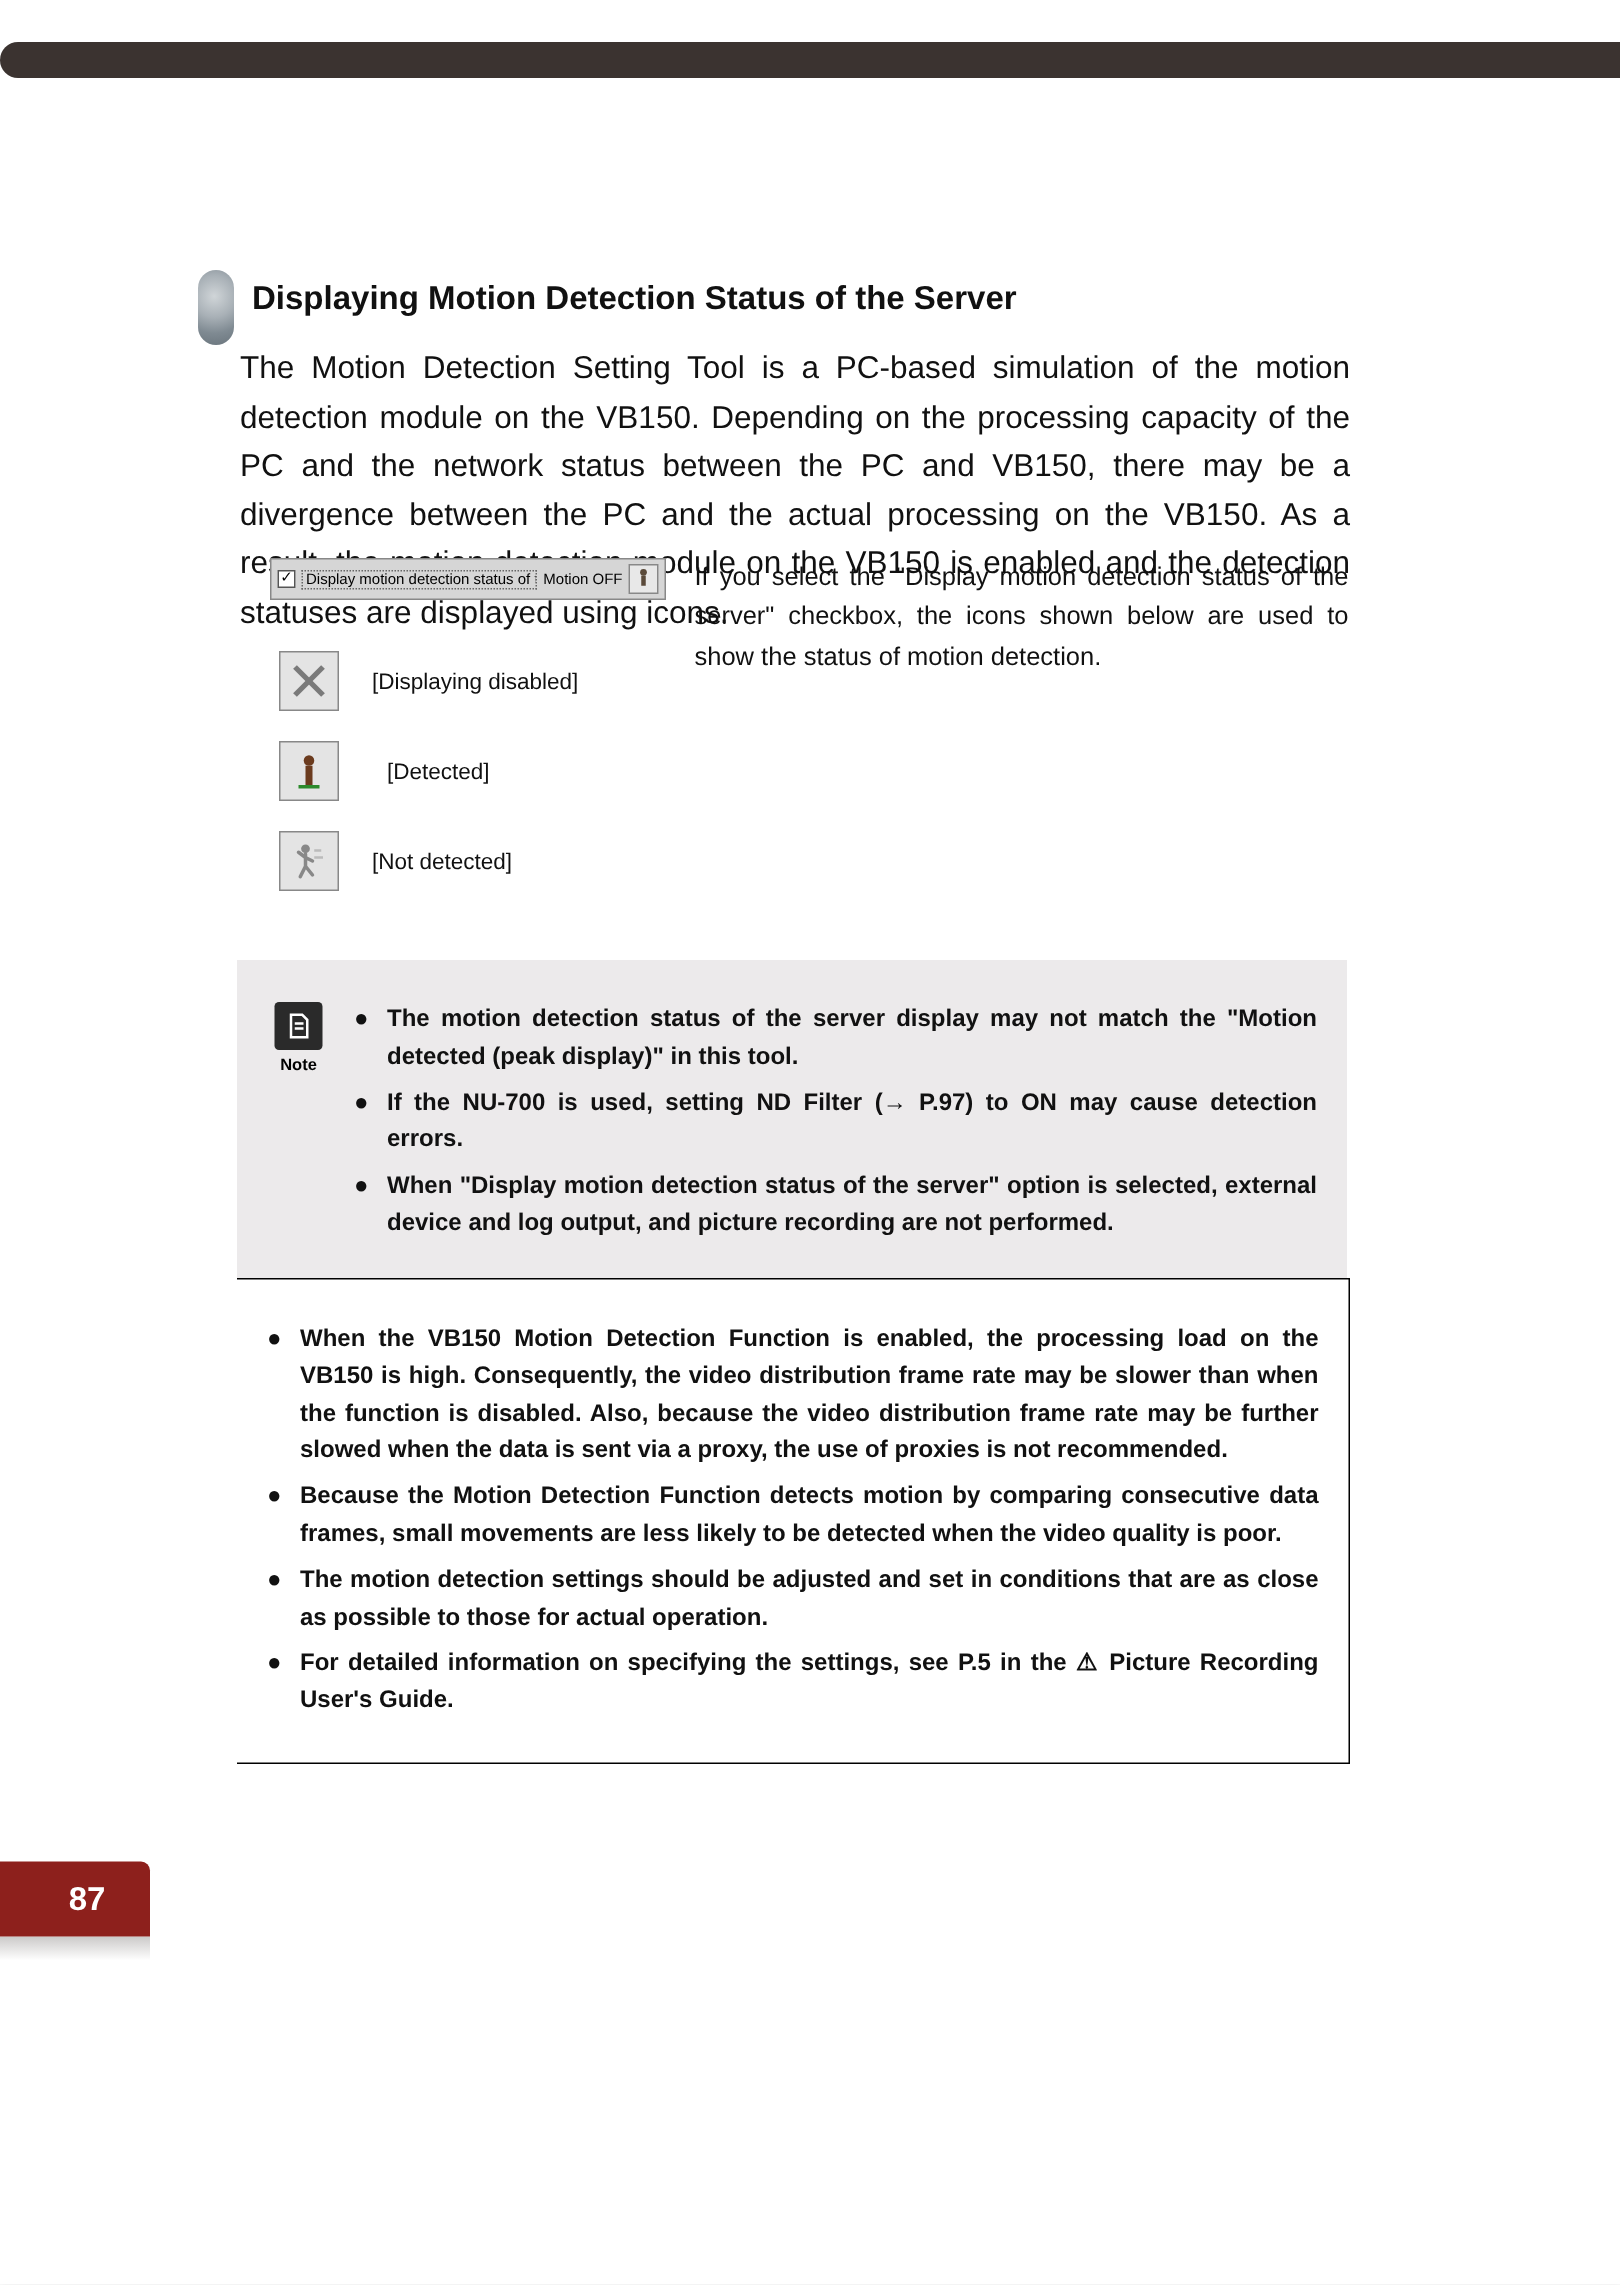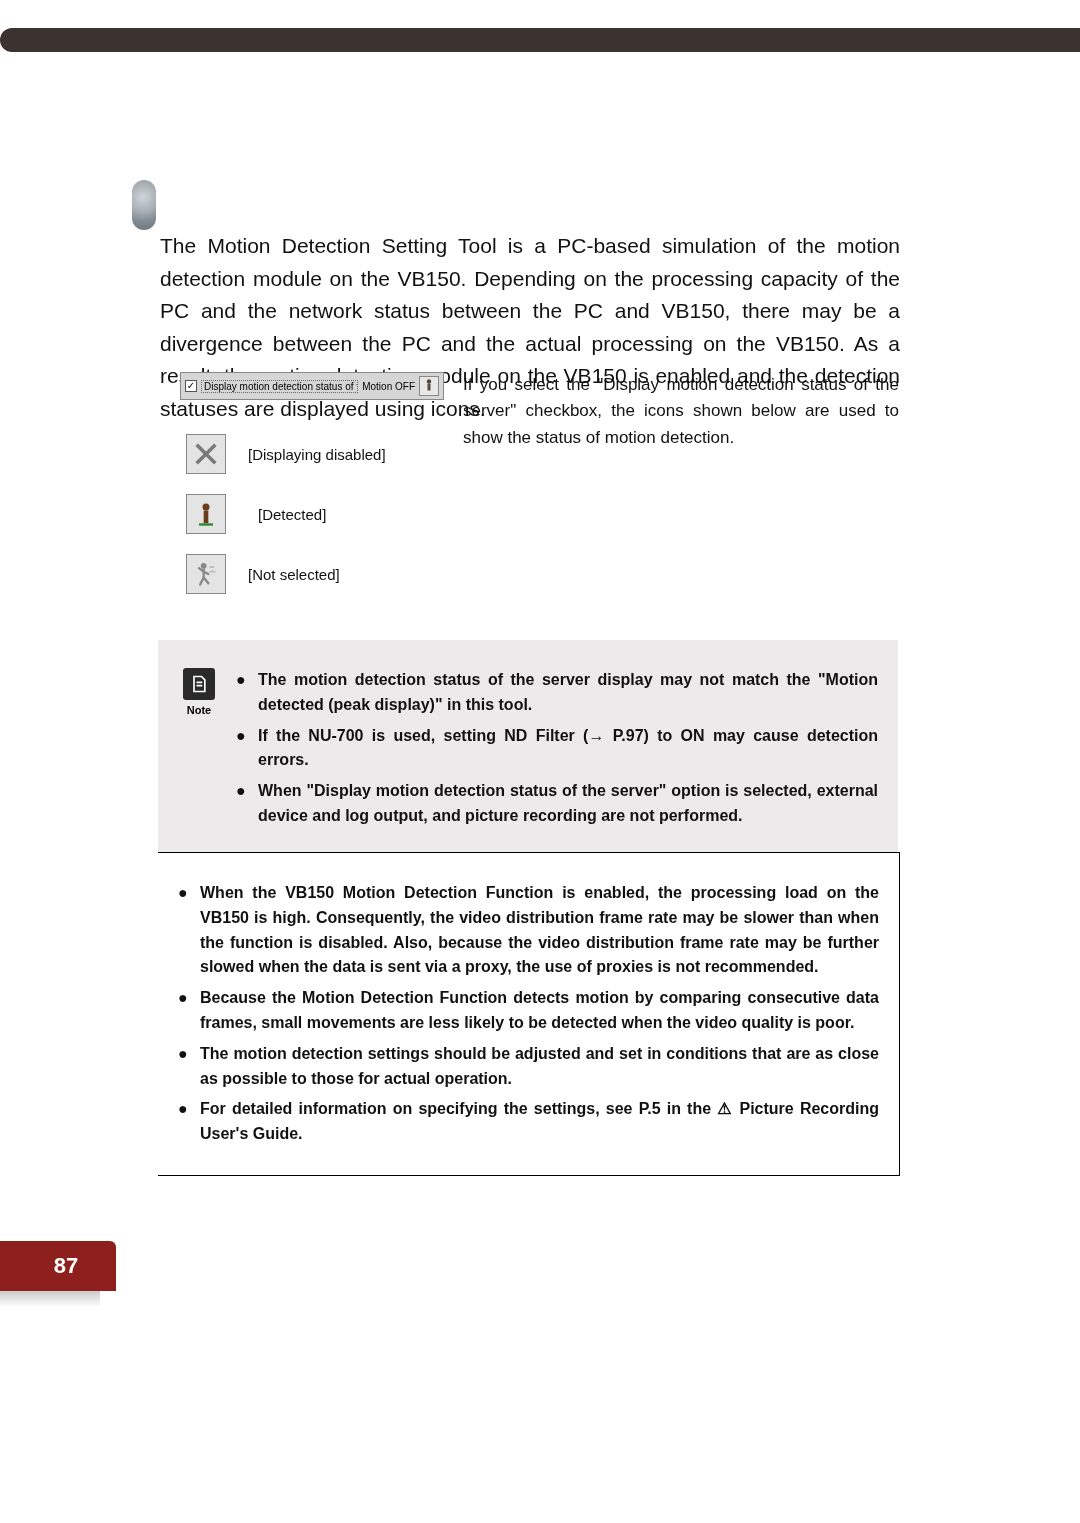--- a/index.html
+++ b/index.html
@@ -160,21 +160,21 @@
     background:#fff;
   }
   .tip-icon {
     width:30px; height:30px;
     display:flex; align-items:center; justify-content:center;
   }
 
   .page-num-tab {
     position:absolute;
     left:0; bottom:232px;
-    width:116px; height:50px;
+    width:100px; height:50px;
     background:#8d201c;
     color:#fff;
     display:flex; align-items:center; justify-content:center;
     font-size:22px; font-weight:bold;
     border-radius:0 6px 0 0;
     padding-left:16px;
   }
   .page-num-shadow{
     position:absolute;
     left:0; bottom:216px;
@@ -184,20 +184,21 @@
   }
 </style>
 </head>
 <body>
 
 <div class="page">
 
   <div class="topbar"></div>
 
   <div class="header-accent"></div>
+  <div class="section-title">Displaying Motion Detection Status of the Server</div>
 
   <div class="intro">The Motion Detection Setting Tool is a PC-based simulation of the motion detection module on the VB150. Depending on the processing capacity of the PC and the network status between the PC and VB150, there may be a divergence between the PC and the actual processing on the VB150. As a result, the motion detection module on the VB150 is enabled and the detection statuses are displayed using icons.</div>
 
   <div class="checkbox-strip">
     <div class="cb">✓</div>
     <div class="lbl">Display motion detection status of the server</div>
     <div class="status">Motion OFF</div>
     <div class="mini-icon">
       <svg viewBox="0 0 24 24">
           <circle cx="12" cy="6" r="3" fill="#5a4a3a"></circle>
@@ -230,21 +231,21 @@
   </div>
 
   <div class="icon-row r3">
     <div class="status-icon">
       <svg viewBox="0 0 24 24">
         <circle cx="10" cy="5" r="2.5" fill="#888"></circle>
         <path d="M10 8 L10 15 M10 10 L6 7 M10 10 L14 12 M10 15 L7 21 M10 15 L14 20" stroke="#888" stroke-width="2" fill="none" stroke-linecap="round"></path>
         <path d="M15 6 L19 6 M15 10 L20 10" stroke="#bbb" stroke-width="1.5"></path>
       </svg>
     </div>
-    <div class="lab">[Not selected]</div>
+    <div class="lab">[Not detected]</div>
   </div>
 
   <div class="note-box">
     <div class="note-col">
       <div class="note-icon">
         <svg width="20" height="20" viewBox="0 0 24 24">
             <path d="M6 3 h9 l4 4 v14 h-13z" fill="none" stroke="#fff" stroke-width="2"></path>
             <path d="M9 10 h7 M9 14 h7" stroke="#fff" stroke-width="2"></path>
           </svg>
       </div>

